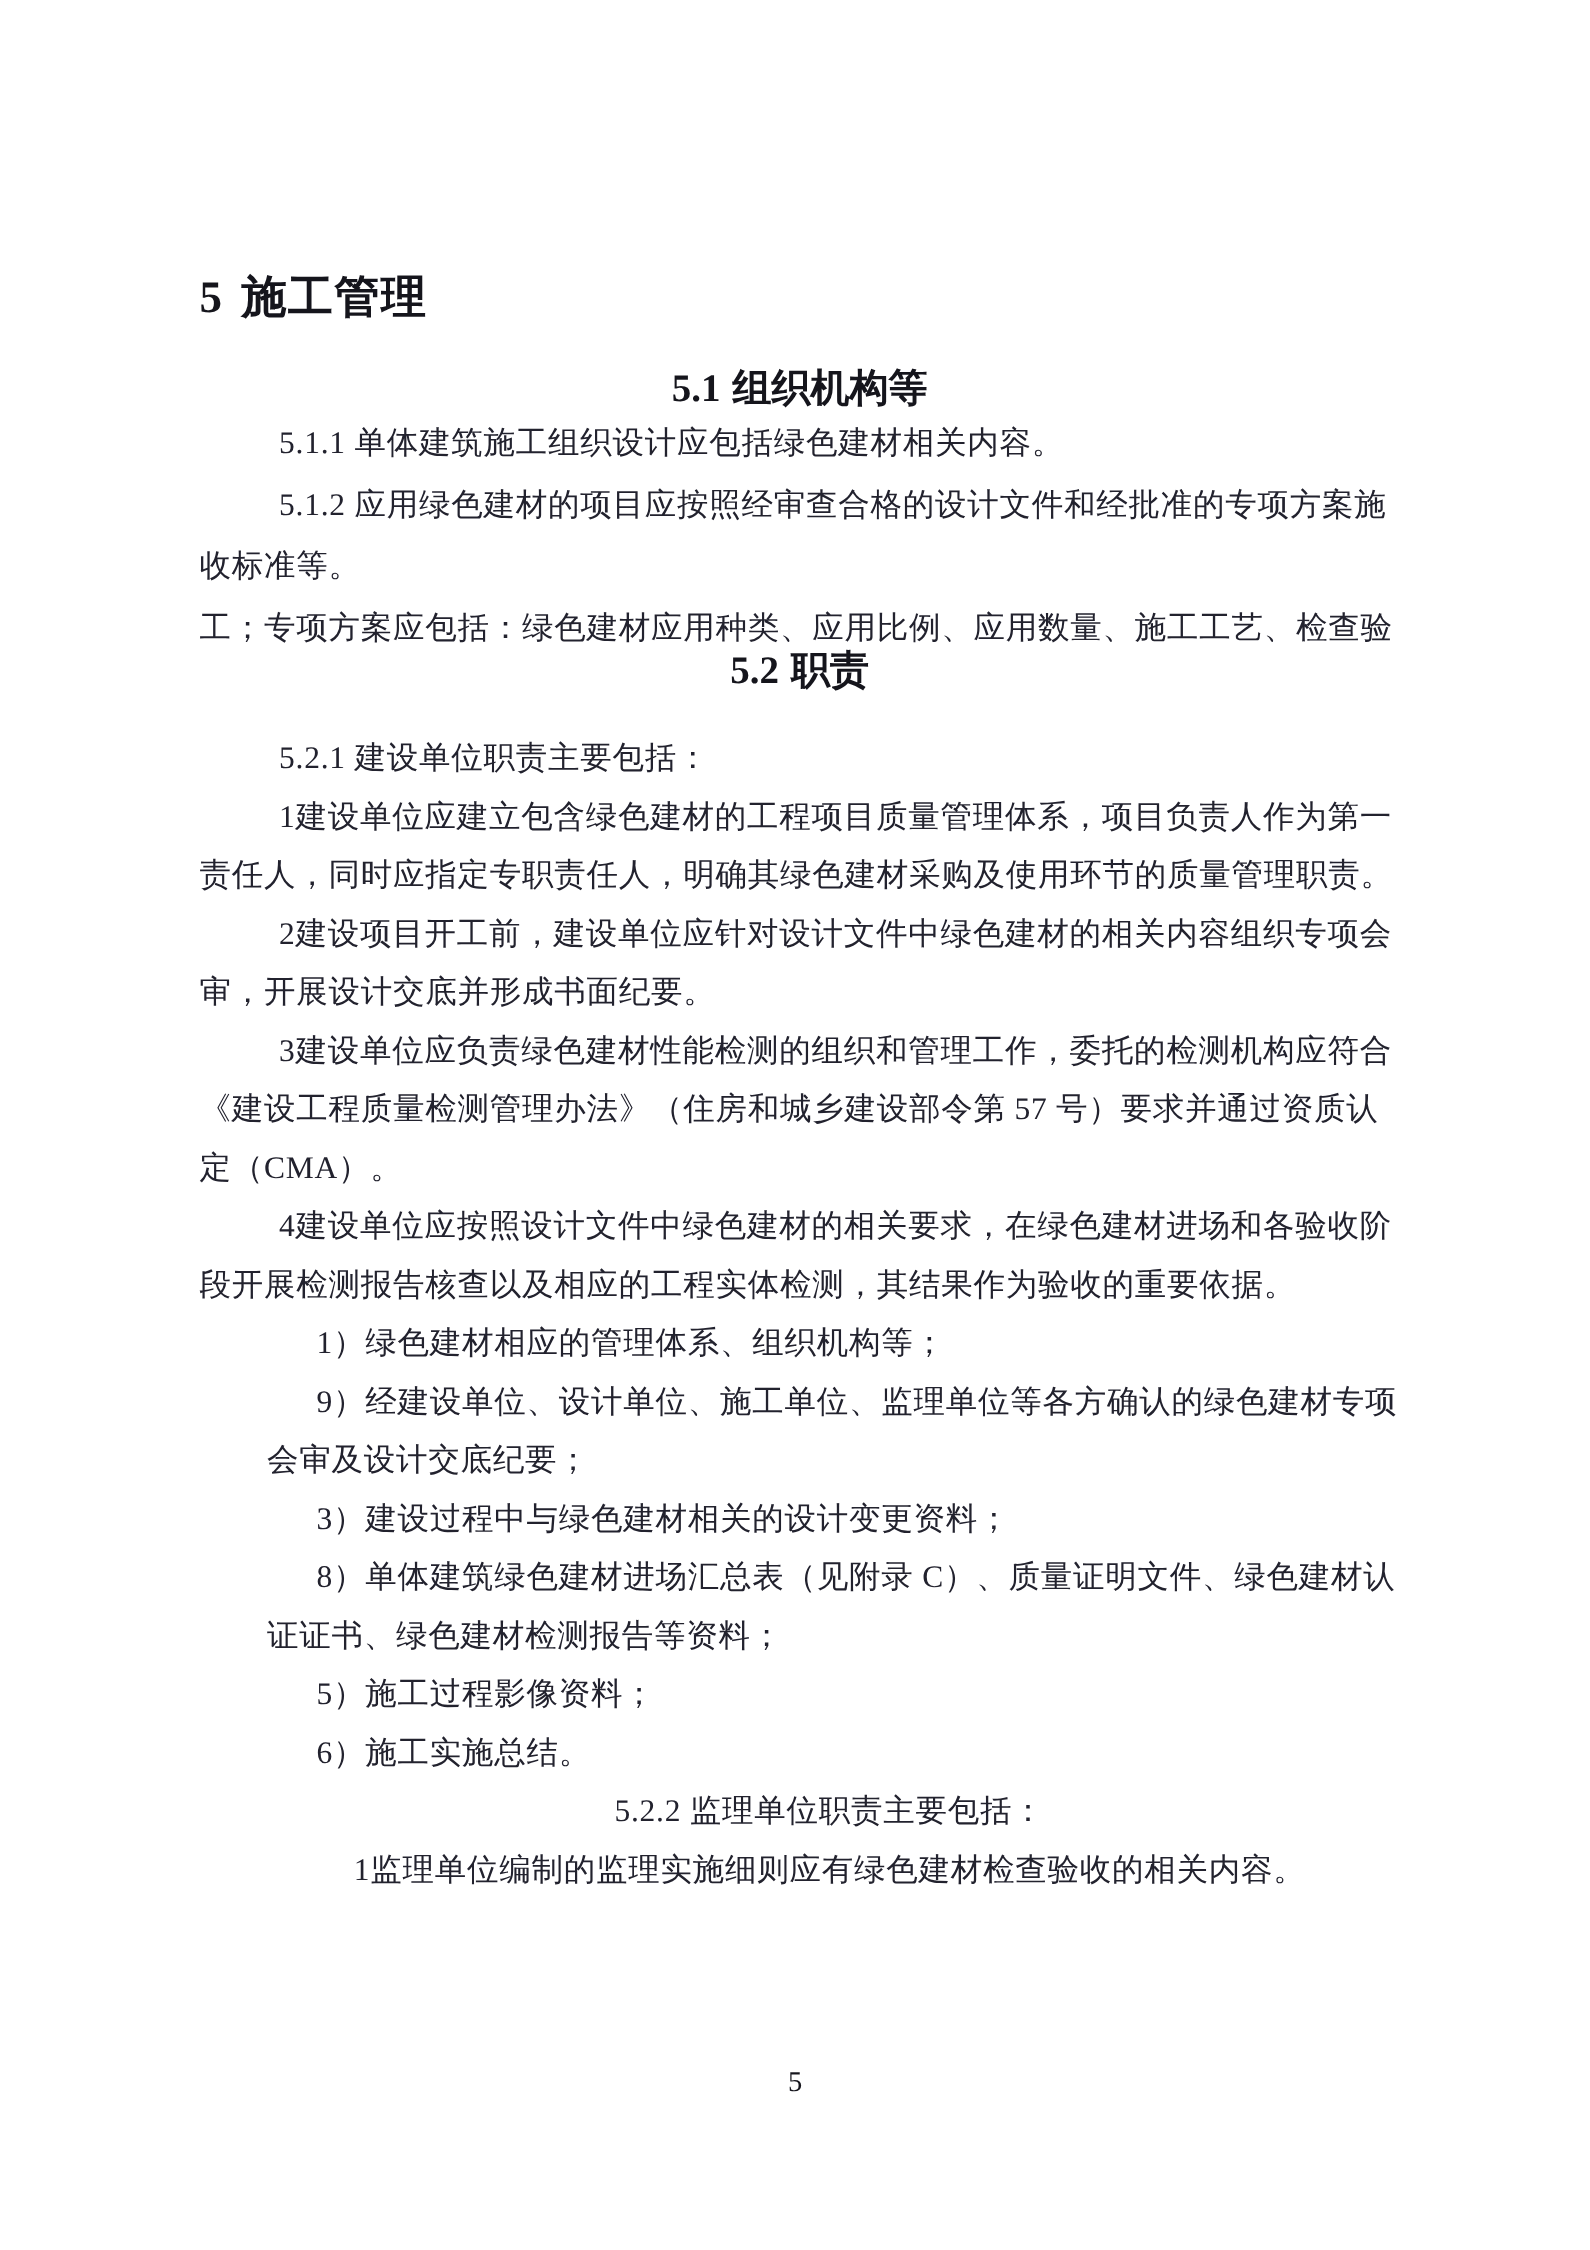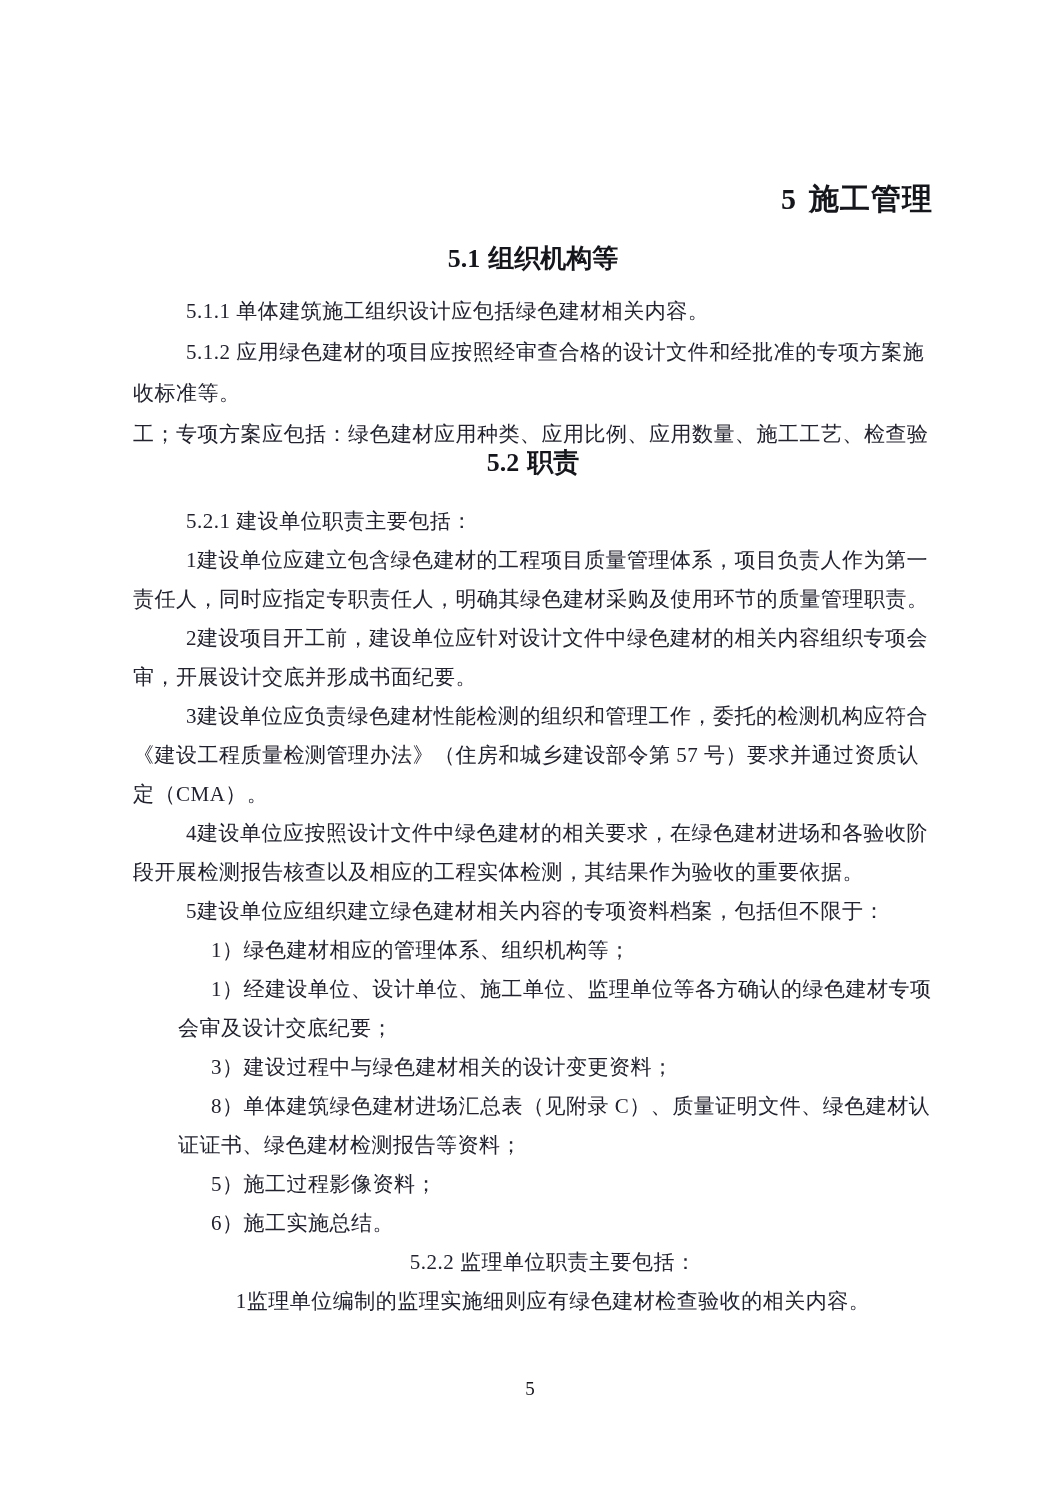--- a/index.html
+++ b/index.html
@@ -13,40 +13,40 @@
     font-family:"Liberation Serif","DejaVu Serif",serif;
   }
   .content{
     position:absolute;
     left:133px;
     top:0;
     width:800px;
   }
   .h1{
     margin:181px 0 0 0;
-    text-align:right;
+    text-align:left;
     font-size:30px;
     font-weight:bold;
     line-height:36px;
     letter-spacing:1px;
     color:#15151c;
   }
   .h2{
     text-align:center;
     font-size:26px;
     font-weight:bold;
     line-height:32px;
     color:#15151c;
   }
   .h2.s51{margin:26px 0 0 0;}
   .h2.s52{margin:-8px 0 0 0;}
   .hnum{margin-right:12px;}
   .h2 .hnum{margin-right:8px;}
   .lines{margin:0;}
-  .lines.sec1{margin-top:16px;}
+  .lines.sec1{}
   .lines.sec2{margin-top:23px;}
   .sec1 .line{line-height:41px;}
   .sec2 .line{line-height:39px;}
   .line{
     font-size:21px;
     letter-spacing:0.5px;
     white-space:nowrap;
   }
   .ind{padding-left:53px;}
   .sub{padding-left:78px;}
@@ -93,23 +93,22 @@
         <div class="line ind">5.2.1 建设单位职责主要包括：</div>
         <div class="line ind">1建设单位应建立包含绿色建材的工程项目质量管理体系，项目负责人作为第一</div>
         <div class="line flush">责任人，同时应指定专职责任人，明确其绿色建材采购及使用环节的质量管理职责。</div>
         <div class="line ind">2建设项目开工前，建设单位应针对设计文件中绿色建材的相关内容组织专项会</div>
         <div class="line flush">审，开展设计交底并形成书面纪要。</div>
         <div class="line ind">3建设单位应负责绿色建材性能检测的组织和管理工作，委托的检测机构应符合</div>
         <div class="line flush">《建设工程质量检测管理办法》（住房和城乡建设部令第 57 号）要求并通过资质认</div>
         <div class="line flush">定（CMA）。</div>
         <div class="line ind">4建设单位应按照设计文件中绿色建材的相关要求，在绿色建材进场和各验收阶</div>
         <div class="line flush">段开展检测报告核查以及相应的工程实体检测，其结果作为验收的重要依据。</div>
-        <div class="line ind">5建设单位应组织建立绿色建材相关内容的专项资料档案，包括但不限于：</div>
         <div class="line sub">1）绿色建材相应的管理体系、组织机构等；</div>
-        <div class="line sub">1）经建设单位、设计单位、施工单位、监理单位等各方确认的绿色建材专项</div>
+        <div class="line sub">9）经建设单位、设计单位、施工单位、监理单位等各方确认的绿色建材专项</div>
         <div class="line subwrap">会审及设计交底纪要；</div>
         <div class="line sub">3）建设过程中与绿色建材相关的设计变更资料；</div>
         <div class="line sub">8）单体建筑绿色建材进场汇总表（见附录 C）、质量证明文件、绿色建材认</div>
         <div class="line subwrap">证证书、绿色建材检测报告等资料；</div>
         <div class="line sub">5）施工过程影像资料；</div>
         <div class="line sub">6）施工实施总结。</div>
         <div class="line half">5.2.2 监理单位职责主要包括：</div>
         <div class="line half">1监理单位编制的监理实施细则应有绿色建材检查验收的相关内容。</div>
       </div>
 

